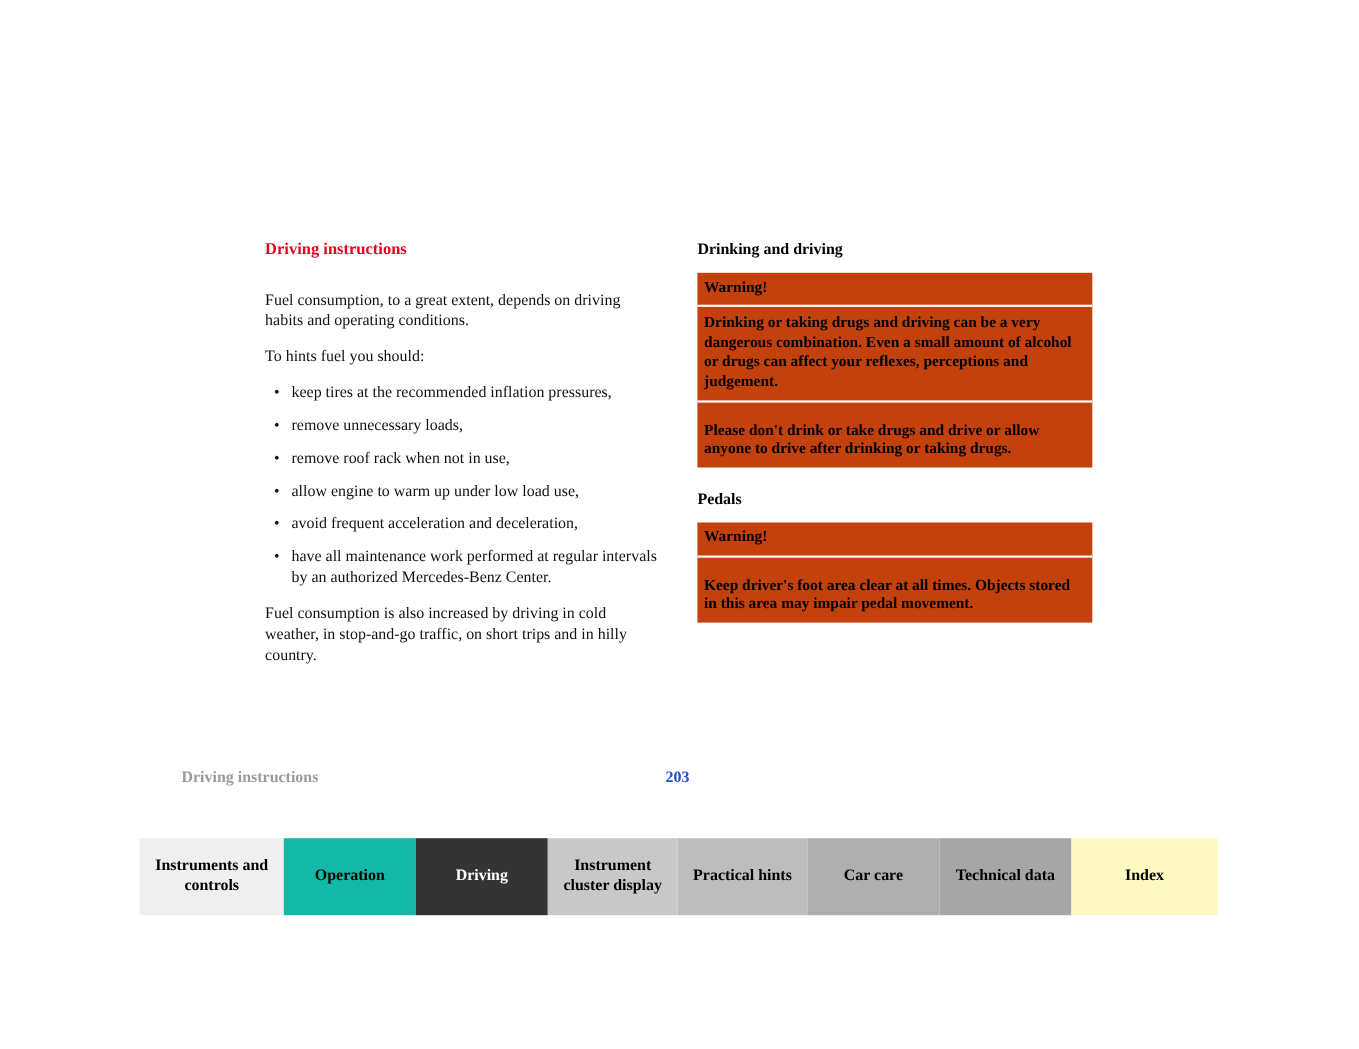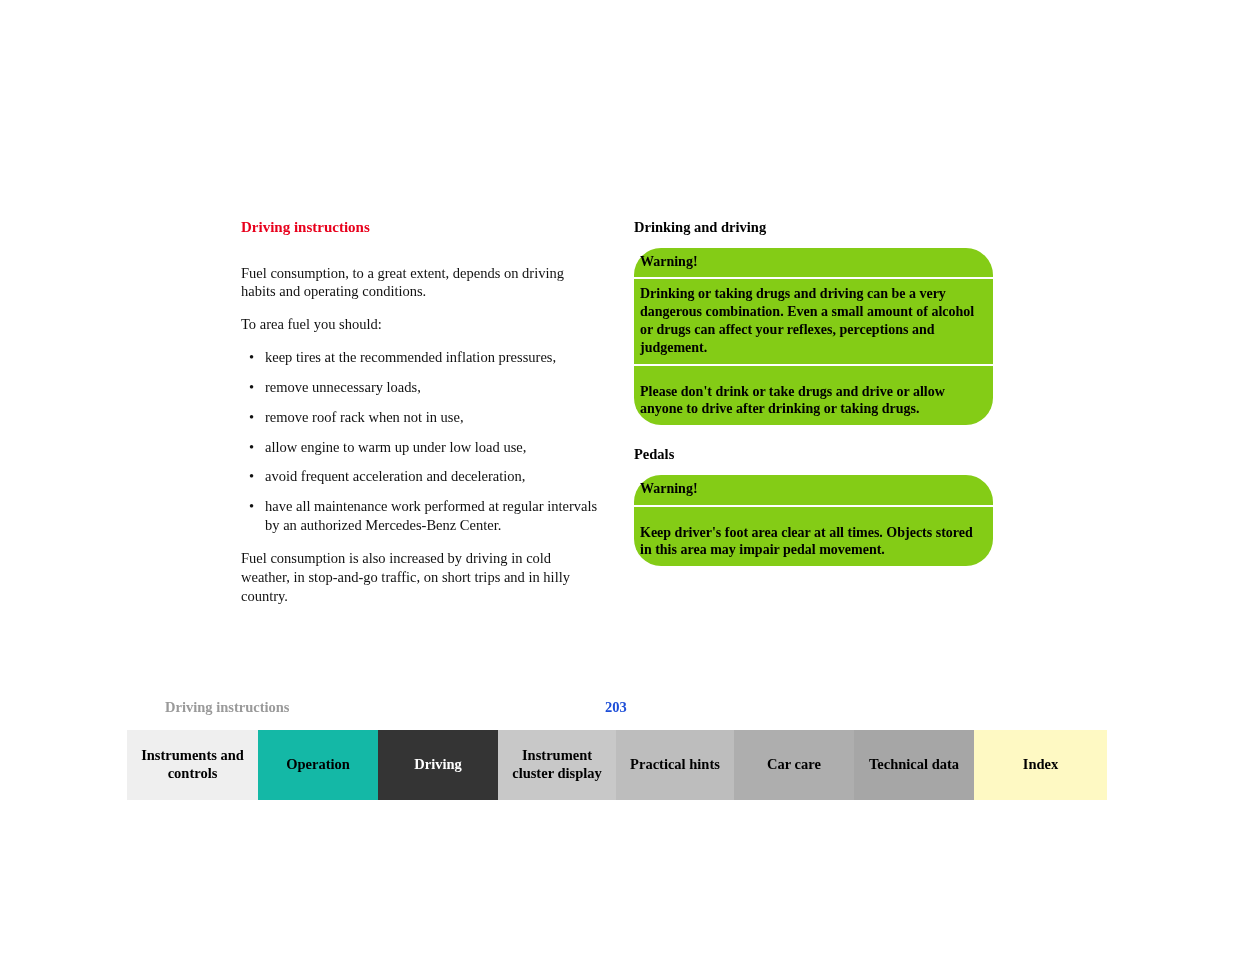--- a/index.html
+++ b/index.html
@@ -95,24 +95,23 @@
     color: #000;
     margin: 0 0 12px 0;
     line-height: 1.15;
   }
   .rt-heading.second {
     margin-top: 21px;
   }
 
   
   .warning-box {
-    background: #84cc16;
+    background: #c2410c;
     width: 359px;
     box-sizing: border-box;
-    border-radius: 27px;
   }
   .warning-box .wrow {
     padding: 6px 6px 7px 6px;
     border-bottom: 2px solid #ffffff;
   }
   .warning-box .wrow:last-child {
     border-bottom: none;
     margin-top: 11px;
   }
   .warning-box .wlabel {
@@ -152,21 +151,21 @@
     font-size: 14.5px;
     font-weight: bold;
     color: #1d4ed8;
     line-height: 1.25;
   }
 
   
   .tabbar {
     position: absolute;
     left: 127px;
-    top: 730px;
+    top: 762px;
     width: 980px;
     height: 70px;
     display: flex;
   }
   .tab {
     display: flex;
     align-items: center;
     justify-content: center;
     text-align: center;
     font-size: 14.5px;
@@ -185,21 +184,21 @@
 
 <div class="page">
 
   <div class="col col-left">
 
     <div class="section-title">Driving instructions</div>
 
 
     <p class="body-text">Fuel consumption, to a great extent, depends on driving habits and operating conditions.</p>
 
-    <p class="body-text">To area fuel you should:</p>
+    <p class="body-text">To hints fuel you should:</p>
 
     <ul class="bullets">
       <li>
         <span class="dot">•</span>
         <span>keep tires at the recommended inflation pressures,</span>
       </li>
       <li>
         <span class="dot">•</span>
         <span>remove unnecessary loads,</span>
       </li>

